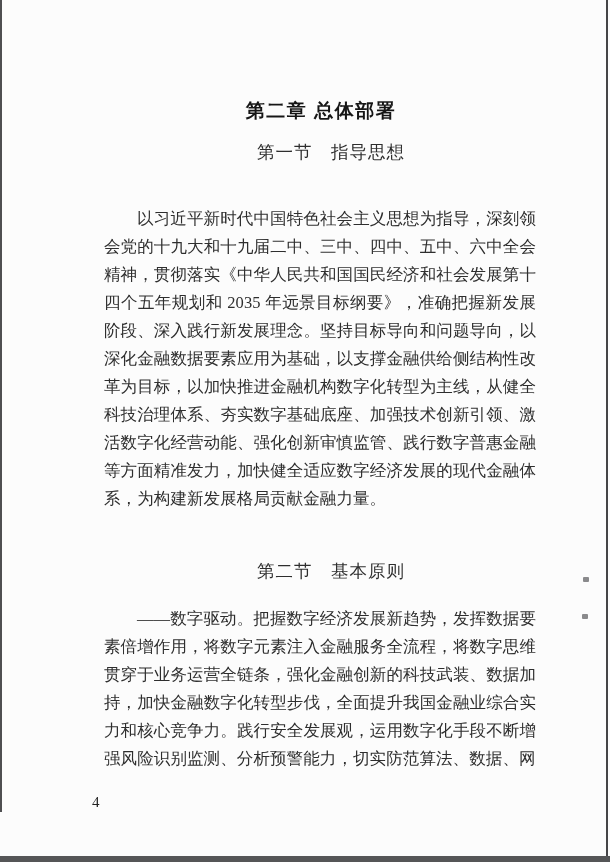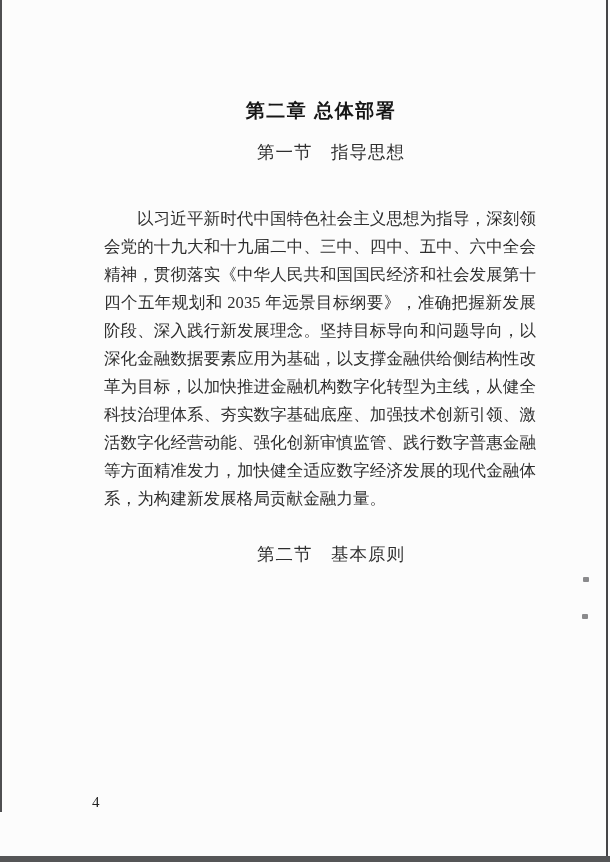--- a/index.html
+++ b/index.html
@@ -38,21 +38,21 @@
     margin:4px;
     text-align:center;
     font-size:17.5px;line-height:22px;
     font-weight:400;
     letter-spacing:1px;
     color:var(--ink);
     font-family:"Liberation Serif","DejaVu Serif",serif;
     padding-left:48px;
   }
   .s1{top:137px;}
-  .s2{top:539px;}
+  .s2{top:556px;}
   .body-para{
     position:absolute;
     left:92px;width:432px;
     margin:12px;
     font-size:16.5px;
     line-height:28px;
     text-align:justify;
     text-indent:33px;
     letter-spacing:0.1px;
     color:var(--ink);
@@ -83,20 +83,21 @@
 <div class="page">
 
   <h1 class="chapter-title">第二章 总体部署</h1>
 
   <h2 class="section-heading s1">第一节　指导思想</h2>
 
   <p class="body-para p1">以习近平新时代中国特色社会主义思想为指导，深刻领会党的十九大和十九届二中、三中、四中、五中、六中全会精神，贯彻落实《中华人民共和国国民经济和社会发展第十四个五年规划和 2035 年远景目标纲要》，准确把握新发展阶段、深入践行新发展理念。坚持目标导向和问题导向，以深化金融数据要素应用为基础，以支撑金融供给侧结构性改革为目标，以加快推进金融机构数字化转型为主线，从健全科技治理体系、夯实数字基础底座、加强技术创新引领、激活数字化经营动能、强化创新审慎监管、践行数字普惠金融等方面精准发力，加快健全适应数字经济发展的现代金融体系，为构建新发展格局贡献金融力量。</p>
 
   <h2 class="section-heading s2">第二节　基本原则</h2>
 
+  <p class="body-para p2">——数字驱动。把握数字经济发展新趋势，发挥数据要素倍增作用，将数字元素注入金融服务全流程，将数字思维贯穿于业务运营全链条，强化金融创新的科技武装、数据加持，加快金融数字化转型步伐，全面提升我国金融业综合实力和核心竞争力。践行安全发展观，运用数字化手段不断增强风险识别监测、分析预警能力，切实防范算法、数据、网</p>
 
   <div class="page-number">4</div>
 
   <div class="edge edge-left"></div>
   <div class="edge edge-right"></div>
   <div class="edge edge-bottom"></div>
 
   <div class="speck speck-1"></div>
   <div class="speck speck-2"></div>
 

